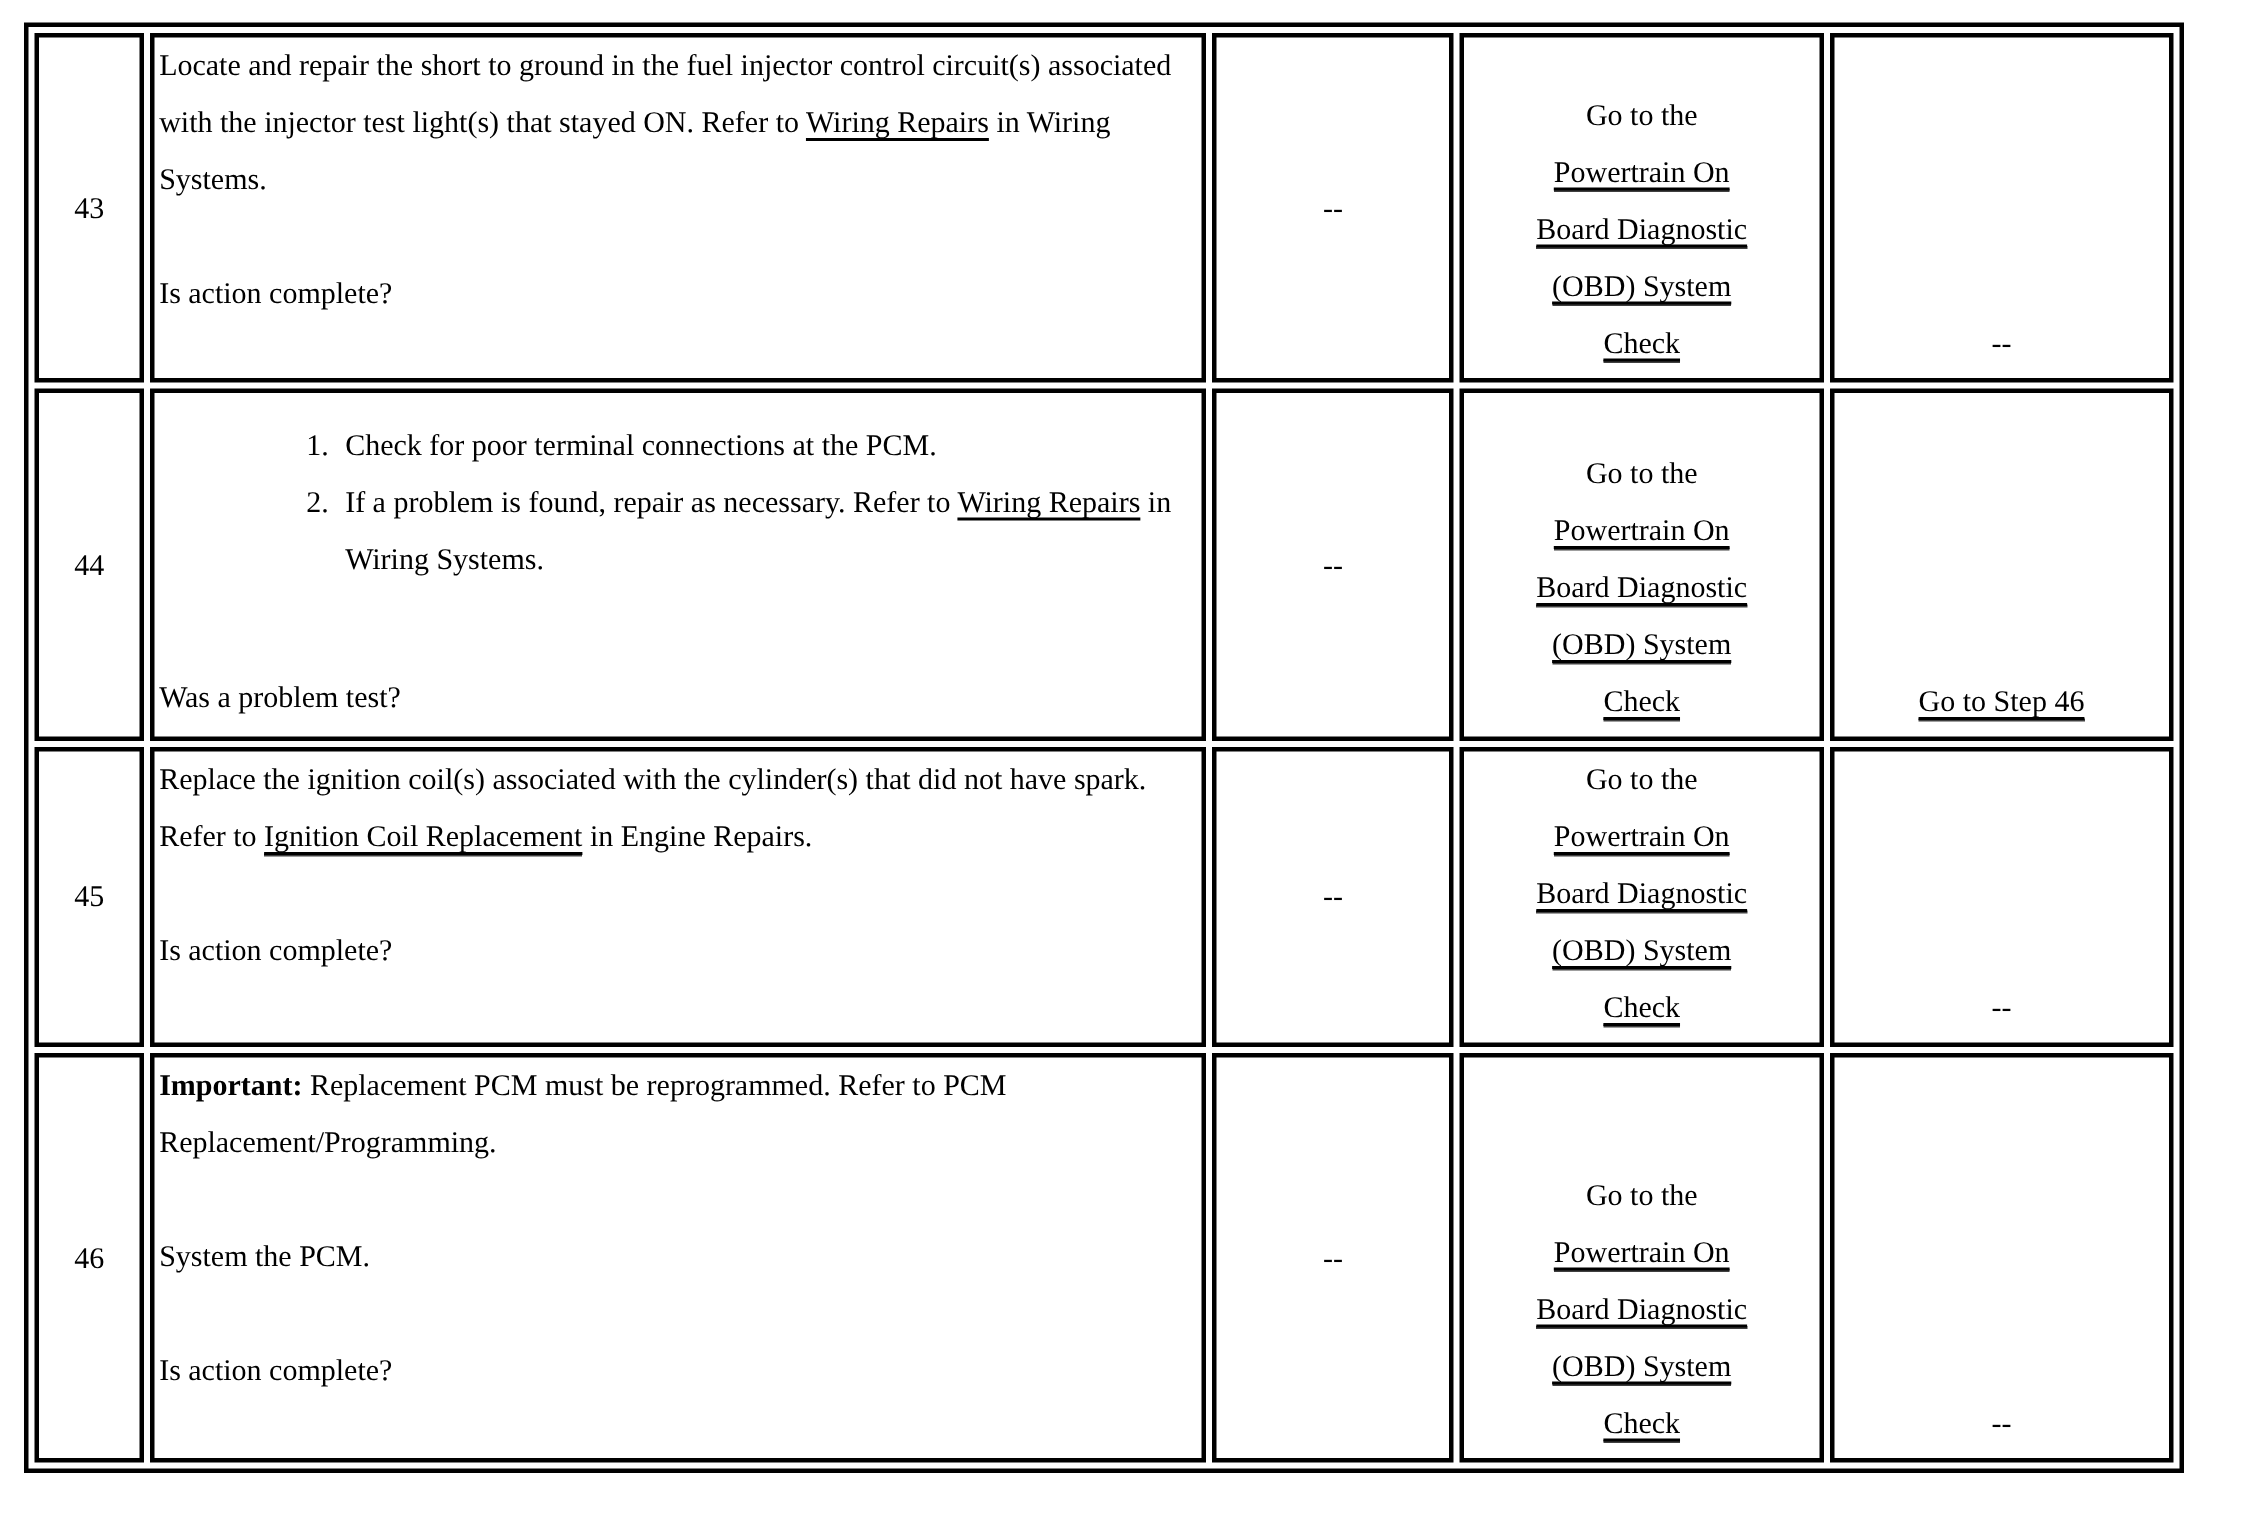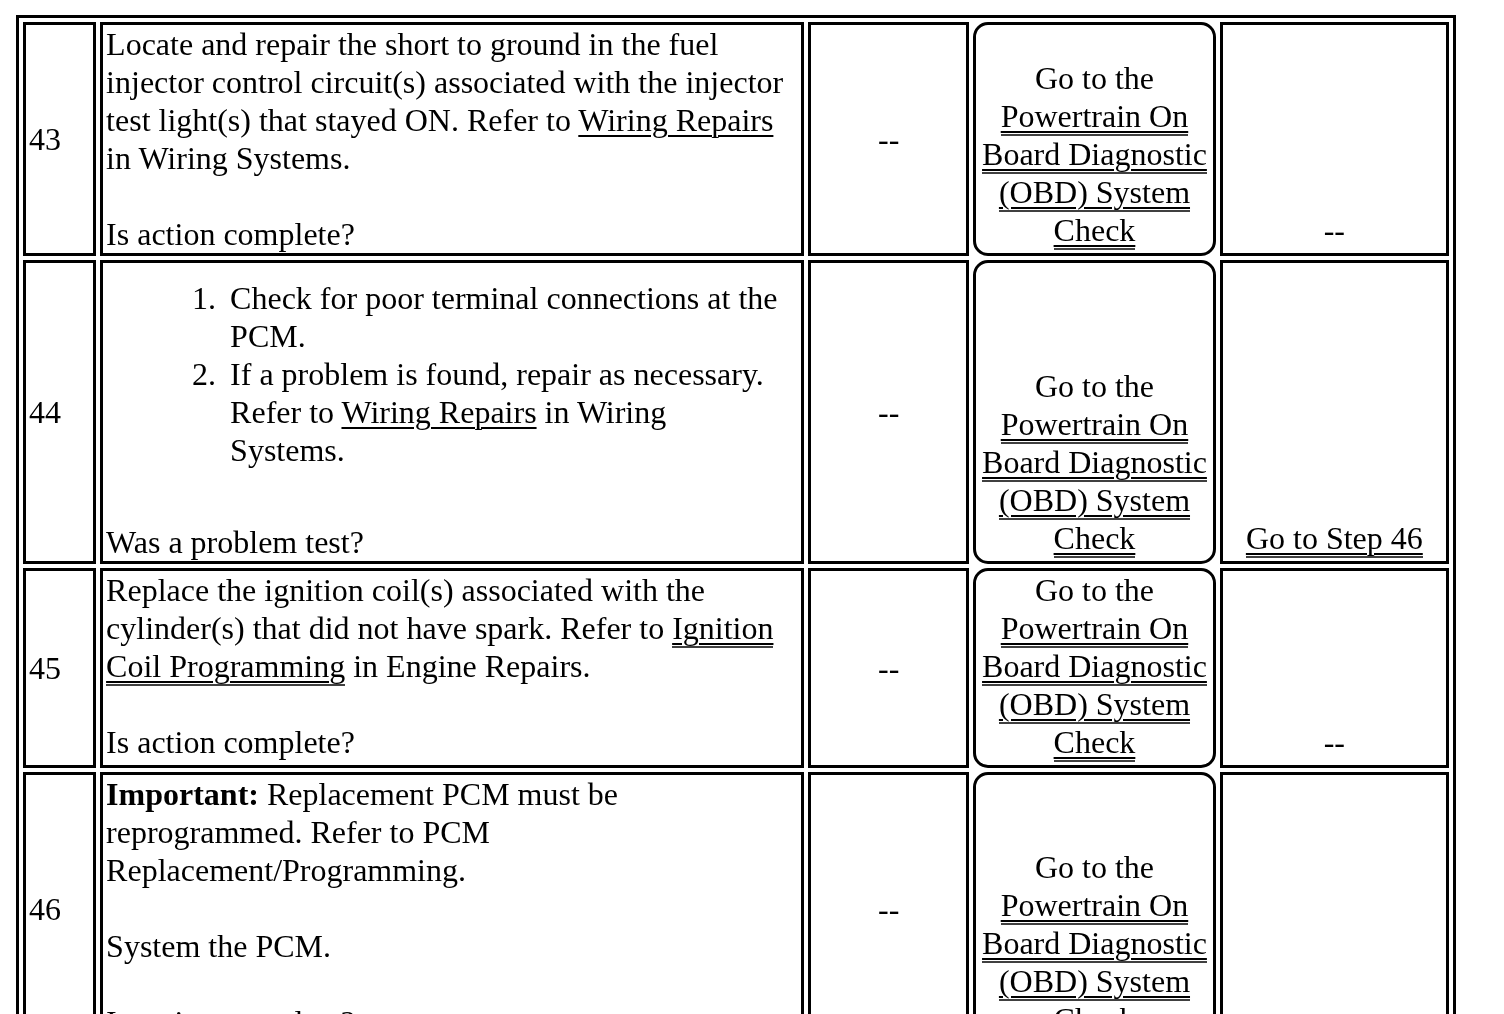--- a/index.html
+++ b/index.html
@@ -17,34 +17,34 @@
   col.c2 { width: 703px; }
   col.c3 { width: 161px; }
   col.c4 { width: 242px; }
   col.c5 { width: 229px; }
 
   td {
     border: 3px solid #000;
     box-sizing: border-box;
     padding: 0 3px;
     font-family: "Liberation Serif", serif;
-    font-size: 32px;
+    font-size: 20px;
     line-height: 38px;
     color: #000;
     vertical-align: top;
   }
   tr.r43 { height: 233px; }
   tr.r44 { height: 235px; }
   tr.r45 { height: 199px; }
   tr.r46 { height: 273px; }
 
-  td.c-step  { vertical-align: middle; }
+  td.c-step  { text-align: center; vertical-align: middle; }
   td.c-action{ text-align: left;   vertical-align: top; }
   td.c-value { text-align: center; vertical-align: middle; }
-  td.c-yes   { text-align: center; vertical-align: bottom; padding-bottom: 4px; border-radius: 15px; }
+  td.c-yes   { text-align: center; vertical-align: bottom; padding-bottom: 4px; }
   td.c-no    { text-align: center; vertical-align: bottom; padding-bottom: 4px; }
 
   .gap { height: 38px; }
   ol.steps { margin: 16px; padding-left: 102px; }
   ol.steps li { margin: 0; padding-left: 6px; }
   b.imp { font-weight: bold; text-align: center; }
 
   a.lnk {
     color: #000;
     text-decoration: underline;
@@ -90,21 +90,21 @@
             <div class="gap"></div>
             <div>Was a problem test?</div>
           </td>
           <td class="c-value">--</td>
           <td class="c-yes"><div>Go to the</div><a class="lnk"><span class="dbl">Powertrain On</span><br><span class="dbl">Board Diagnostic</span><br><span class="dbl">(OBD) System</span><br><span class="dbl">Check</span></a></td>
           <td class="c-no"><a class="lnk dbl">Go to Step 46</a></td>
         </tr>
         <tr class="r45">
           <td class="c-step">45</td>
           <td class="c-action">
-            <div><span>Replace the ignition coil(s) associated with the cylinder(s) that did not have spark. Refer to </span><a class="lnk dbl">Ignition Coil Programming</a><span> in Engine Repairs.</span></div>
+            <div><span>Replace the ignition coil(s) associated with the cylinder(s) that did not have spark. Refer to </span><a class="lnk dbl">Ignition Coil Replacement</a><span> in Engine Repairs.</span></div>
             <div class="gap"></div>
             <div>Is action complete?</div>
           </td>
           <td class="c-value">--</td>
           <td class="c-yes"><div>Go to the</div><a class="lnk"><span class="dbl">Powertrain On</span><br><span class="dbl">Board Diagnostic</span><br><span class="dbl">(OBD) System</span><br><span class="dbl">Check</span></a></td>
           <td class="c-no">
             <div>--</div>
           </td>
         </tr>
         <tr class="r46">

